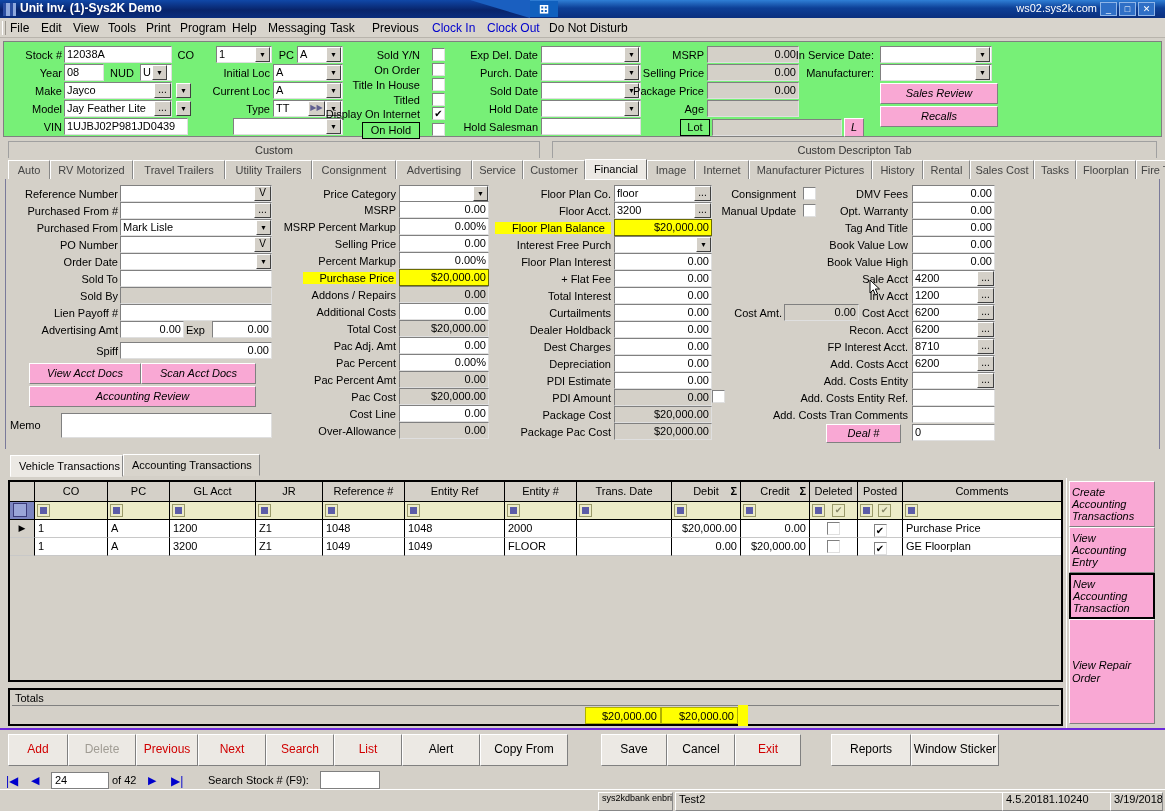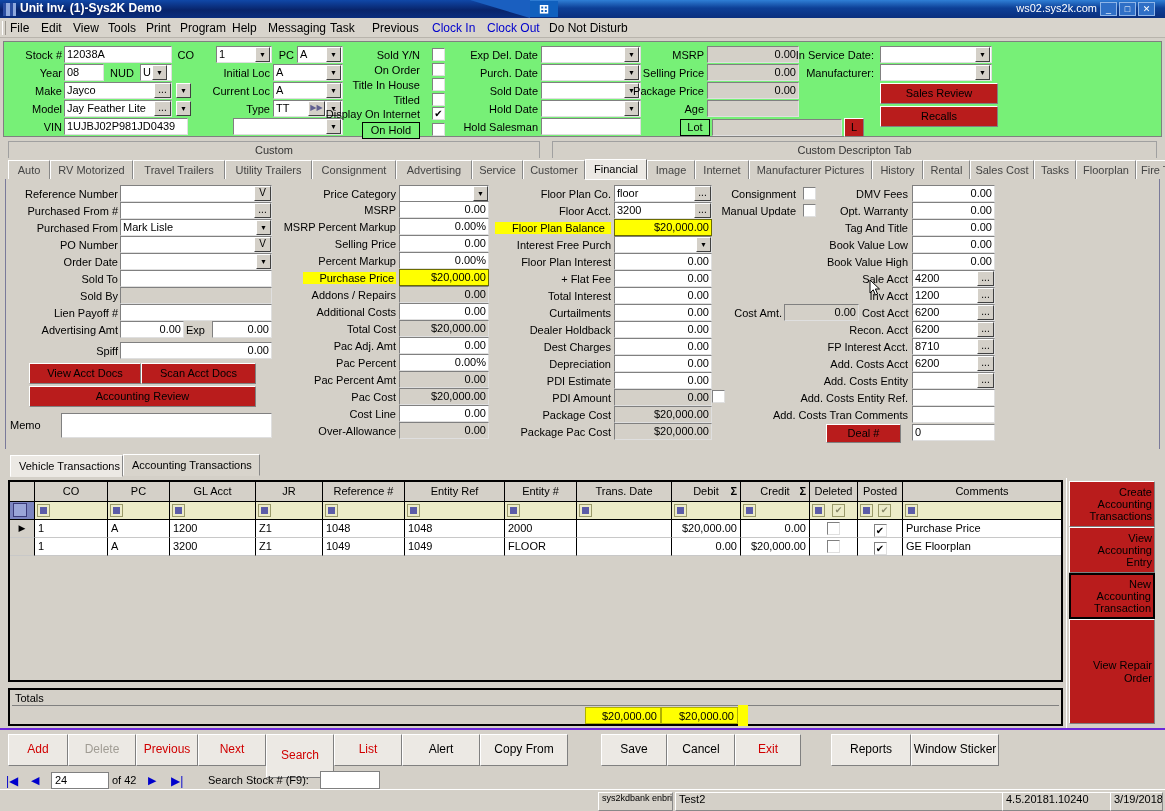--- a/index.html
+++ b/index.html
@@ -57,24 +57,24 @@
   .fld.num { text-align:right; }
   .combo-arrow { position:absolute; width:15px; height:15px; background:#d4d0c8;
       border:1px solid #fff; border-right-color:#404040; border-bottom-color:#404040;
       text-align:center; line-height:13px; font-size:7px; color:#000; }
   .dots-btn { position:absolute; width:17px; height:15px; background:#d4d0c8;
       border:1px solid #fff; border-right-color:#404040; border-bottom-color:#404040;
       text-align:center; line-height:11px; font-size:10px; color:#000; }
   .chk { position:absolute; width:13px; height:13px; background:#fff;
       border:1px solid #808080; border-right-color:#dfdfdf; border-bottom-color:#dfdfdf;
       font-size:10px; line-height:11px; text-align:center; color:#000; }
-  .btn { position:absolute; background:#b91c1c; border:1px solid #fff;
+  .btn { position:absolute; background:#f9a8d4; border:1px solid #fff;
       border-right-color:#808080; border-bottom-color:#808080;
-      font-size:11px; color:#000; text-align:right; line-height:1.1;
-      display:flex; align-items:center; justify-content:center; }
+      font-size:11px; color:#000; text-align:left; line-height:1.1;
+      display:flex; align-items:center; justify-content:center;font-style:italic; }
   .boxlbl { position:absolute; border:1px solid #000; background:#77f077;
       font-size:11px; text-align:center; line-height:15px; height:17px; }
   
   #custom-bar { position:absolute; left:8px; top:141px; width:532px; height:17px;
       border:1px solid #a0a0a0; border-bottom:none; background:#d4d0c8;
       text-align:center; font-size:11px; line-height:16px; color:#333; }
   #custom2-bar { position:absolute; left:552px; top:141px; width:605px; height:17px;
       border:1px solid #a0a0a0; border-bottom:none; background:#d4d0c8;
       text-align:center; font-size:11px; line-height:16px; color:#333; }
   #tabstrip { position:absolute; left:5px; top:159px; width:1155px; height:20px; }
@@ -648,21 +648,21 @@
   <div class="btn" style="left:2px;top:95px;width:86px;height:46px;padding:2px;border:2px solid #000">New Accounting Transaction</div>
   <div class="btn" style="left:2px;top:49px;width:86px;height:46px;padding:2px">View Accounting Entry</div>
   <div class="btn" style="left:2px;top:141px;width:86px;height:105px;padding:2px">View Repair Order</div>
 </div>
 
 <div id="btmbar">
   <div class="abtn red" style="left:8px;top:4px;width:60px;height:32px">Add</div>
   <div class="abtn dis" style="left:68px;top:4px;width:68px;height:32px">Delete</div>
   <div class="abtn red" style="left:136px;top:4px;width:62px;height:32px">Previous</div>
   <div class="abtn red" style="left:198px;top:4px;width:68px;height:32px">Next</div>
-  <div class="abtn red" style="left:266px;top:4px;width:68px;height:44px">Search</div>
+  <div class="abtn red" style="left:266px;top:4px;width:68px;height:32px">Search</div>
   <div class="abtn red" style="left:334px;top:4px;width:68px;height:32px">List</div>
   <div class="abtn" style="left:402px;top:4px;width:78px;height:32px">Alert</div>
   <div class="abtn" style="left:480px;top:4px;width:88px;height:32px">Copy From</div>
 
   <div class="abtn" style="left:601px;top:4px;width:66px;height:32px">Save</div>
   <div class="abtn" style="left:667px;top:4px;width:68px;height:32px">Cancel</div>
   <div class="abtn red" style="left:735px;top:4px;width:66px;height:32px">Exit</div>
   <div class="abtn" style="left:831px;top:4px;width:80px;height:32px">Reports</div>
   <div class="abtn" style="left:911px;top:4px;width:88px;height:32px;white-space:pre-line">Window Sticker</div>
 

